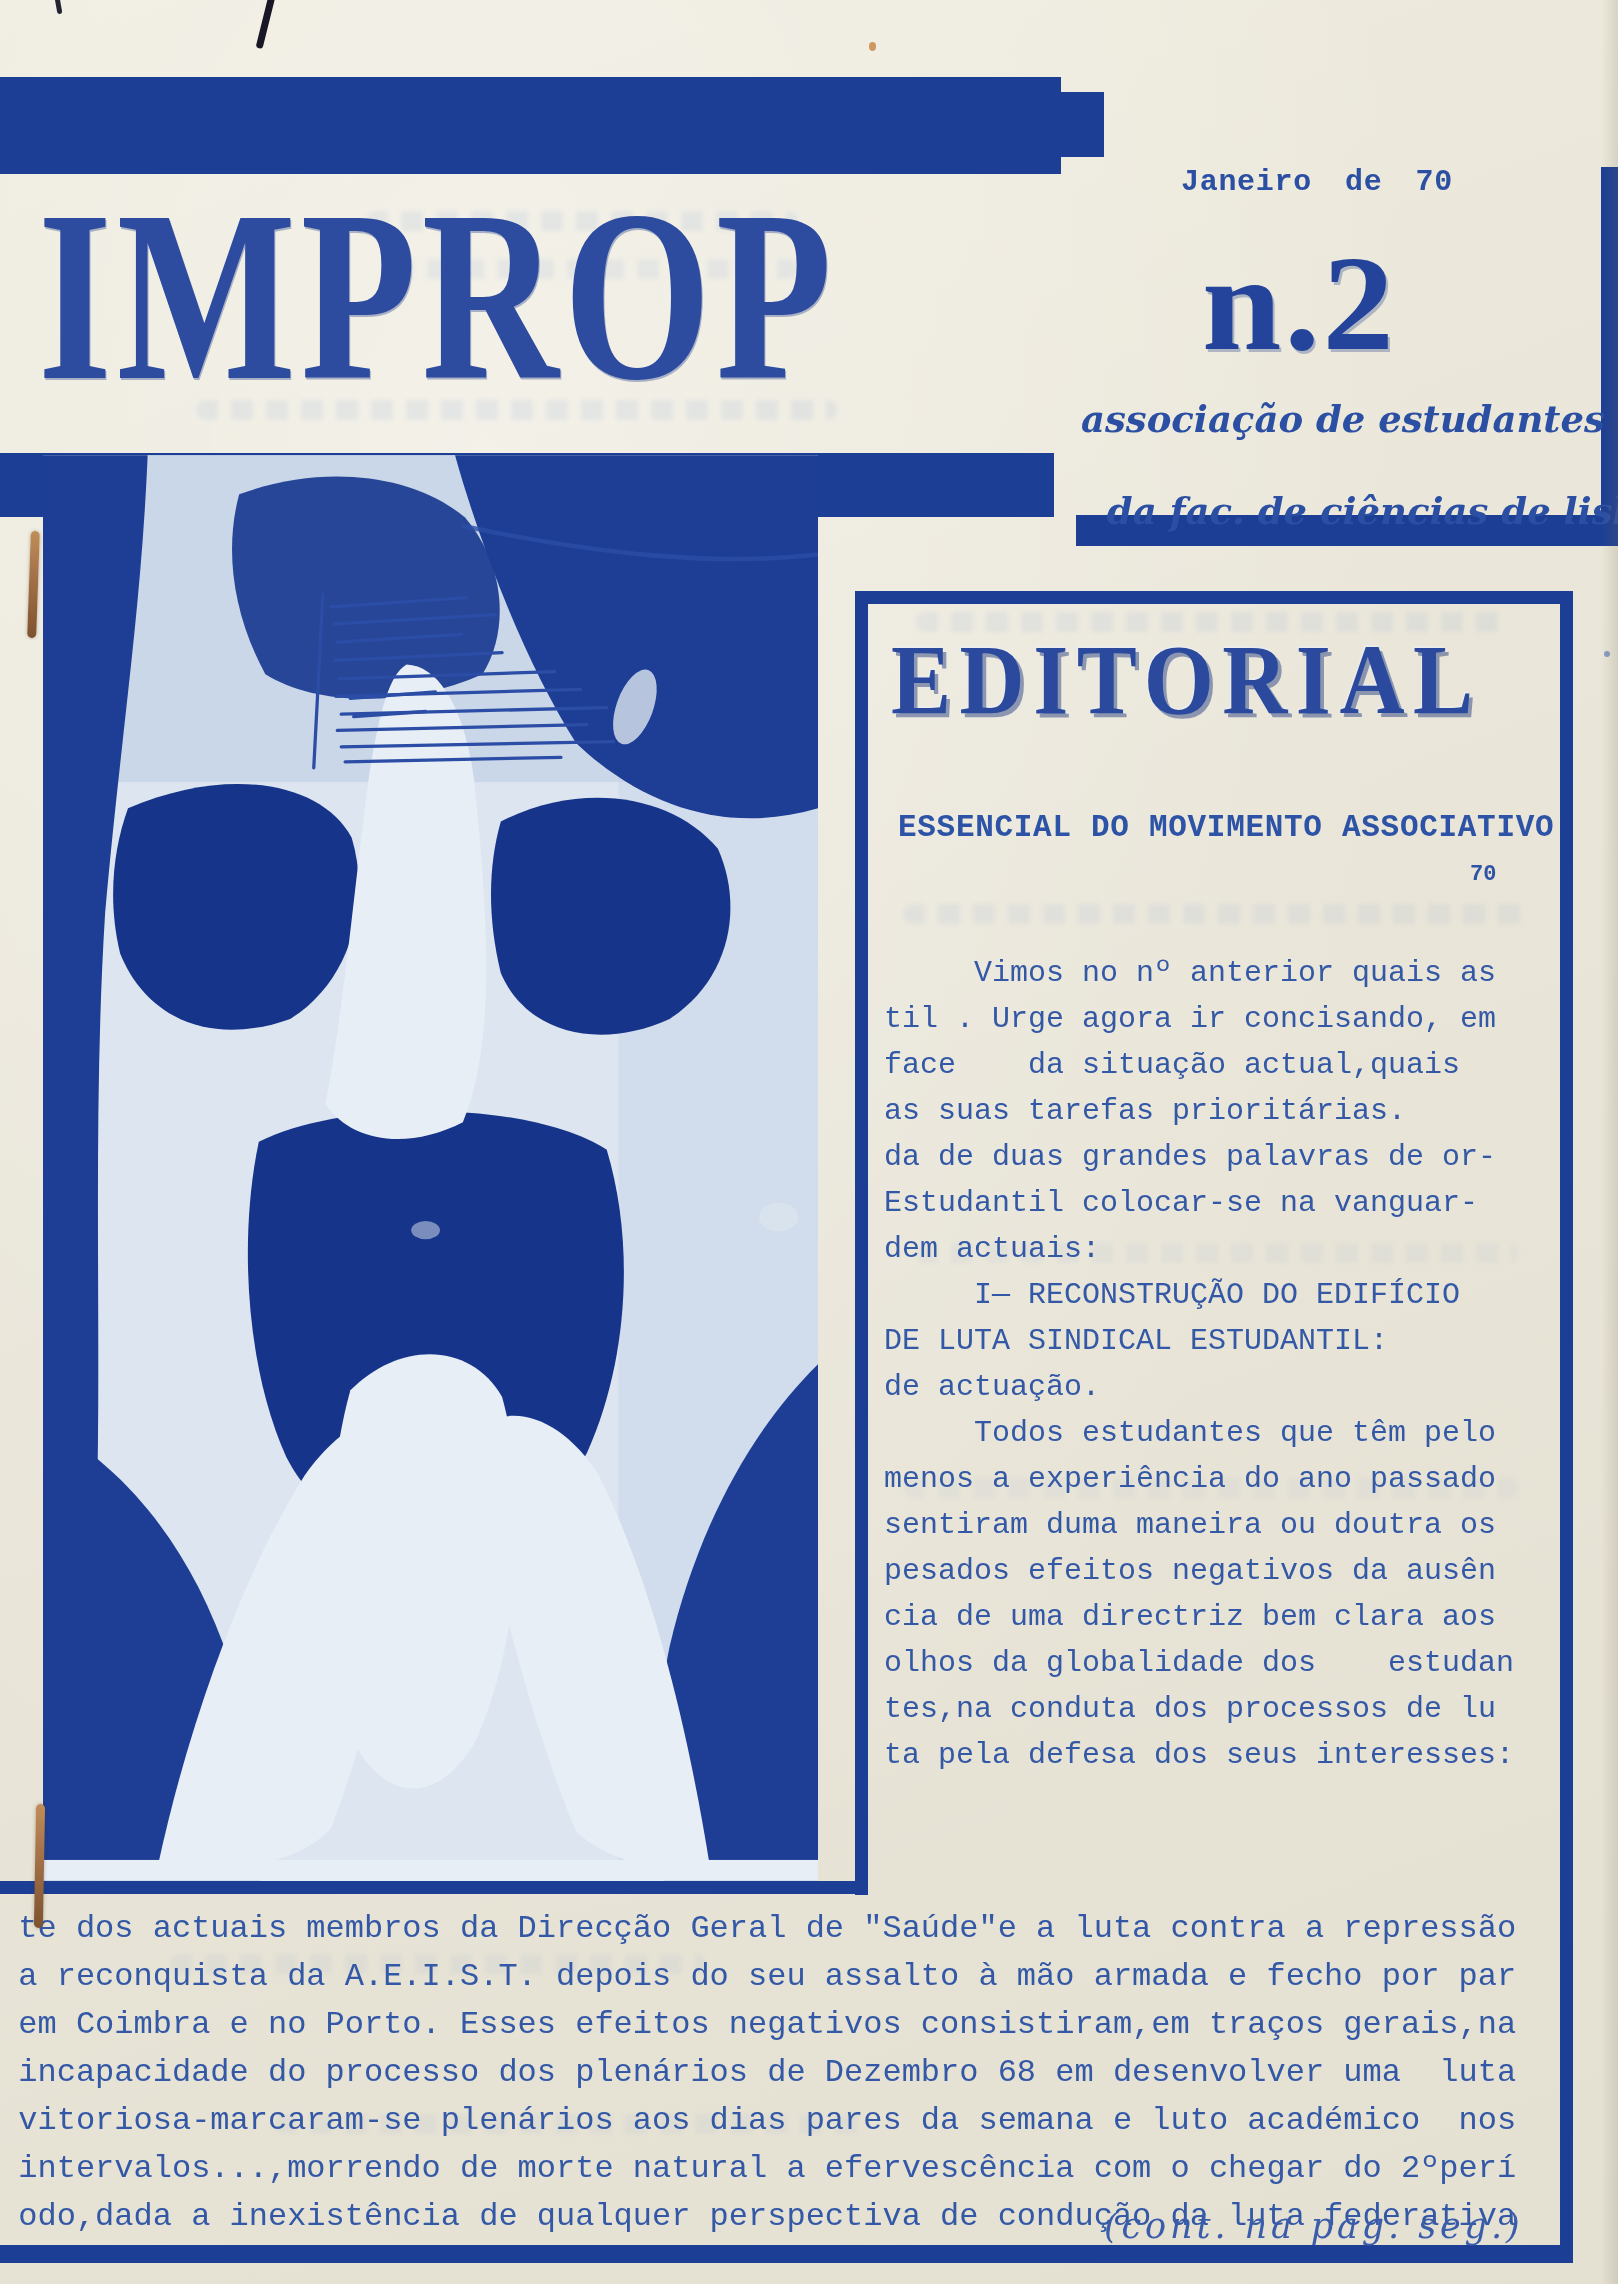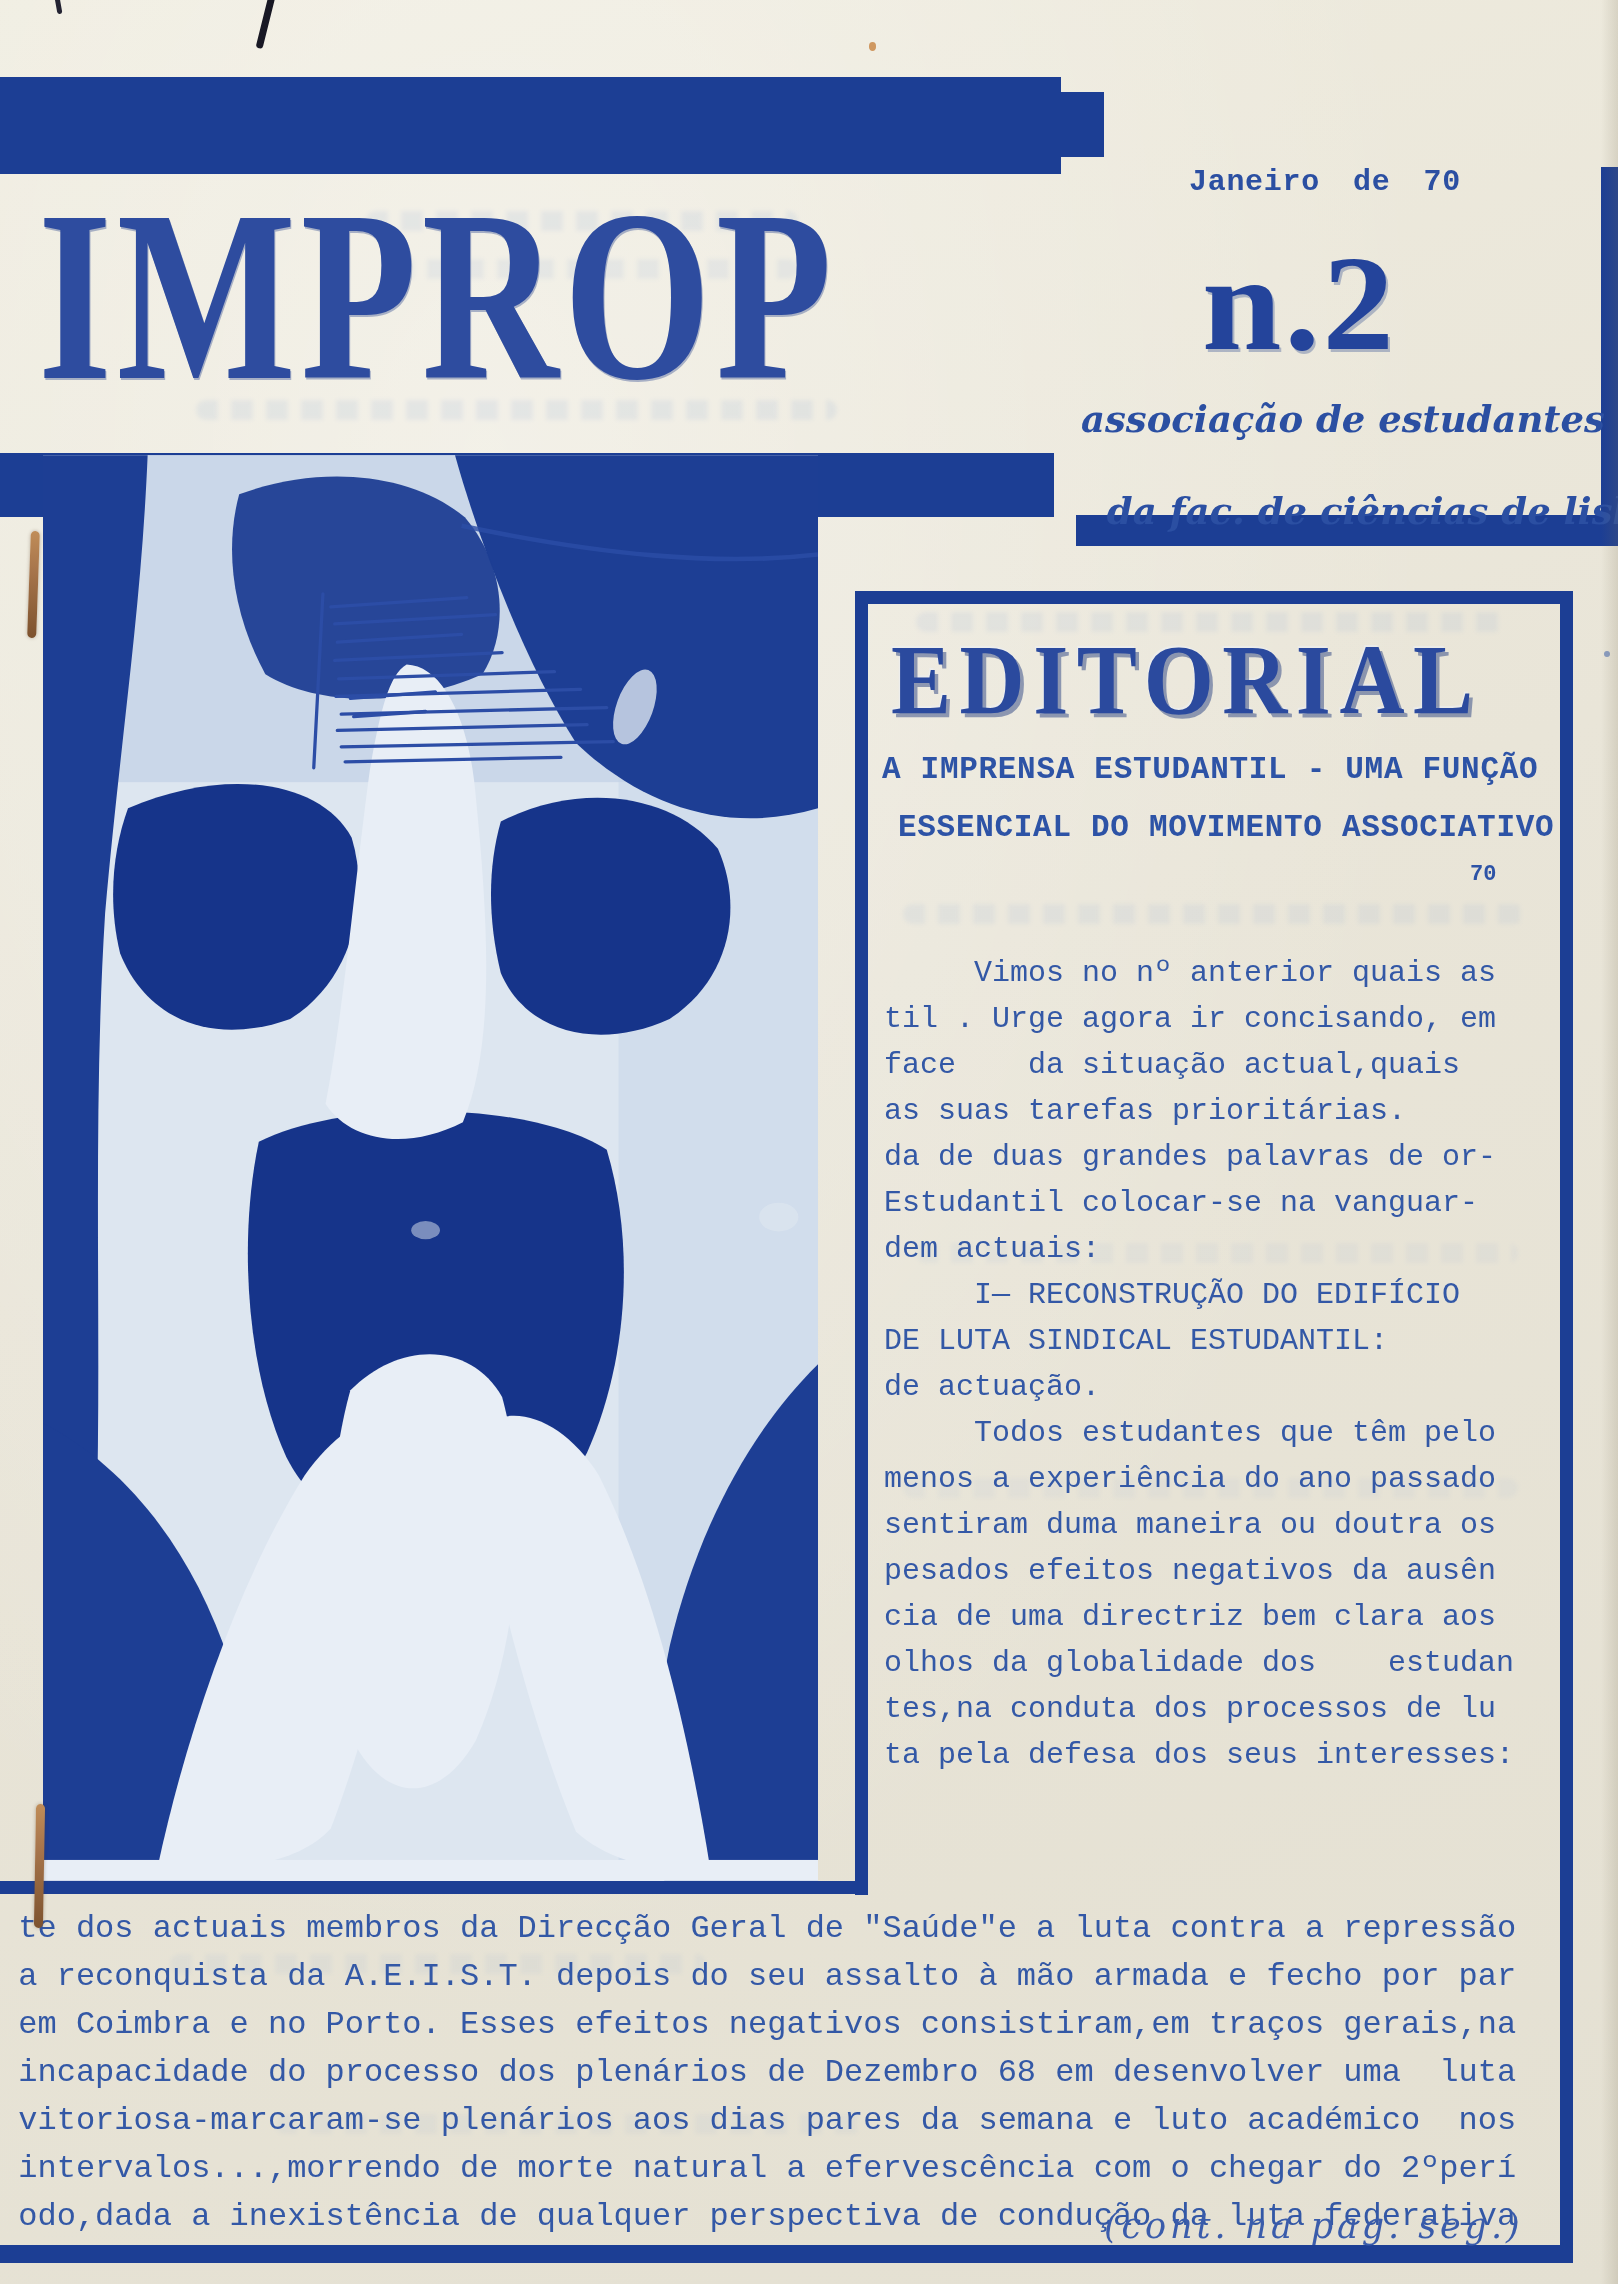--- a/index.html
+++ b/index.html
@@ -25,21 +25,20 @@
   .boxright   {left:1560px; top:591px; width:13px;  height:1672px;}
   .leftrule   {left:0;   top:1881px; width:868px; height:13px;}
   .bottomrule {left:0;   top:2245px; width:1573px; height:18.3px;}
 
   
   .date{
     position:absolute; left:1181px; top:165px; width:288px;
     font-family:"Liberation Mono", monospace; font-weight:bold;
     font-size:30px; color:#2b4fa2; word-spacing:14.4px; letter-spacing:0.7px;
     white-space:pre;
-    text-align:center;
   }
   .title{
     position:absolute; left:38px; top:175px; margin:0;
     font-family:"Liberation Serif", serif; font-weight:bold;
     font-size:243px; line-height:1; color:#2e4c9f;
     letter-spacing:6.5px; transform:scale(0.78,1); transform-origin:left top;
     text-shadow:1.3px 2px 0 rgba(28,58,135,.35);
     white-space:pre;
   }
   .issue{
@@ -202,21 +201,20 @@
       <path d="M450,421 L832,412"></path>
       <path d="M456,446 L872,438"></path>
       <path d="M462,469 L792,462"></path>
       <path d="M470,372 L600,362"></path>
       <path d="M475,400 L585,392"></path>
     </g>
     <path d="M640,108 C850,152 1030,170 1185,152" stroke="#2c4da6" stroke-width="7" fill="none" opacity="0.8"></path>
   </svg>
 
   <div class="ed-title">EDITORIAL</div>
-  <div class="ed-head ed-head1">A IMPRENSA ESTUDANTIL - UMA FUNÇÃO</div>
   <div class="ed-head ed-head2">ESSENCIAL DO MOVIMENTO ASSOCIATIVO</div>
   <div class="pagenum">70</div>
 
   <div class="column">
       <div class="tline">     Vimos no nº anterior quais as</div>
       <div class="tline">til . Urge agora ir concisando, em</div>
       <div class="tline">face    da situação actual,quais</div>
       <div class="tline">as suas tarefas prioritárias.</div>
       <div class="tline">da de duas grandes palavras de or-</div>
       <div class="tline">Estudantil colocar-se na vanguar-</div>

